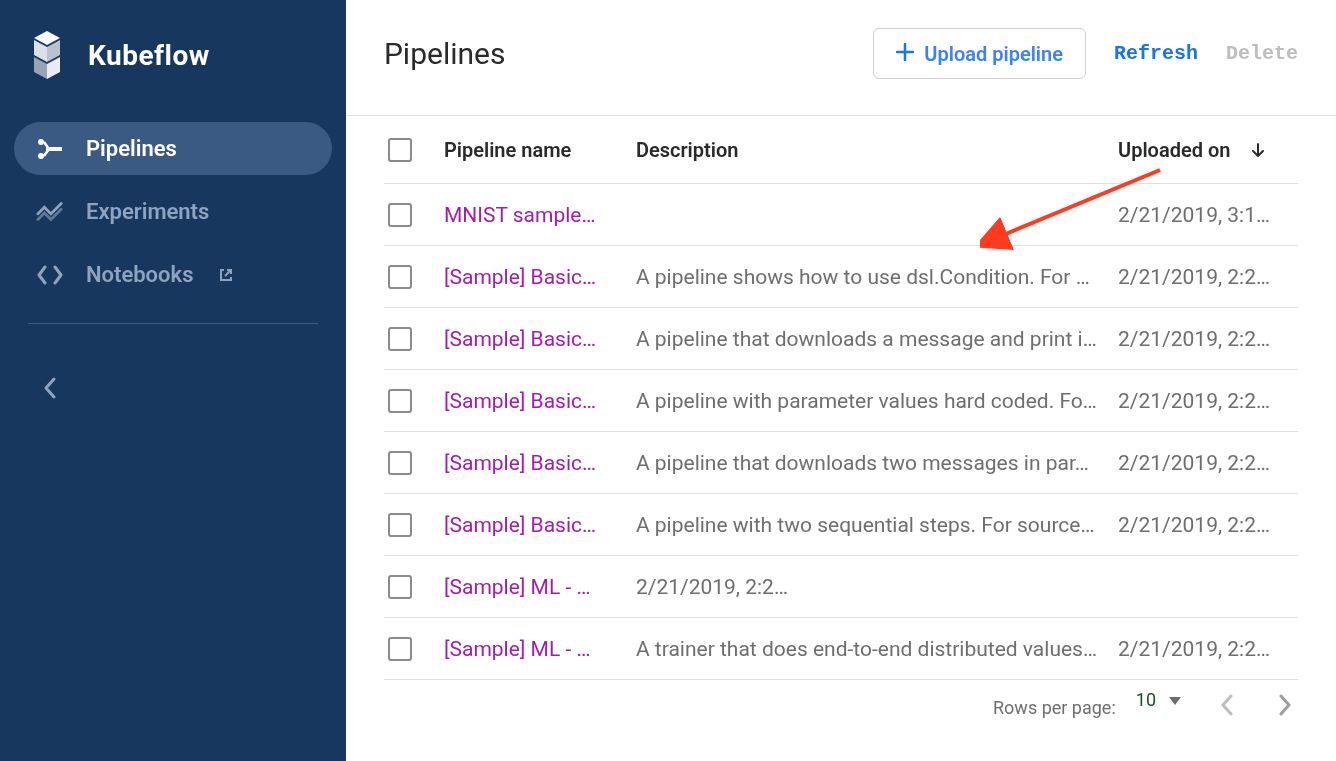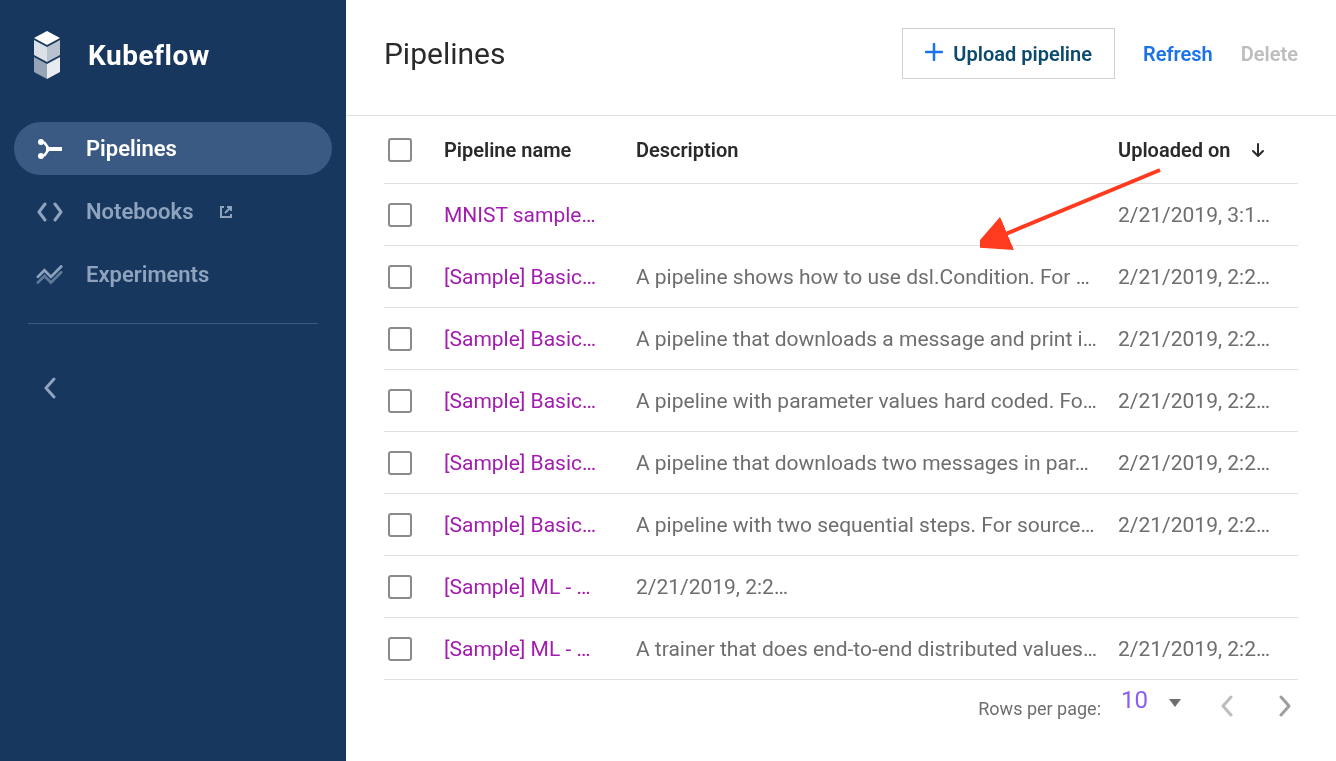--- a/index.html
+++ b/index.html
@@ -111,36 +111,37 @@
     .actions {
       display: flex;
       align-items: center;
       gap: 28px;
     }
     .btn-upload {
       display: flex;
       align-items: center;
       gap: 10px;
       border: 1px solid #d0d0d0;
-      border-radius: 0;
+      border-radius: 6px;
       padding: 12px 22px;
       font-size: 20px;
       font-weight: 600;
-      color: #0c4a6e;
+      color: #3b82f6;
       background: #fff;
       cursor: pointer;
     }
     .btn-upload .plus {
       font-size: 22px;
       font-weight: 400;
     }
     .btn-link {
       font-size: 20px;
       font-weight: 600;
       cursor: pointer;
+      font-family: Liberation Mono, monospace;
     }
     .btn-refresh {
       color: #1a73e8;
     }
     .btn-delete {
       color: #bdbdbd;
       cursor: not-allowed;
     }
     .toolbar-divider {
       border: none;
@@ -228,24 +229,24 @@
       font-size: 18px;
     }
     .rows-per-page {
       display: flex;
       align-items: center;
       gap: 20px;
     }
     .rpp-select {
       display: flex;
       align-items: center;
-      gap: 20px;
-      cursor: pointer;
-      color: #8b5cf6;
-      font-size: 24px;
+      gap: 12px;
+      cursor: pointer;
+      color: #14532d;
+      font-size: 18px;
       position: relative;
       top: -8px;
     }
     .page-arrows {
       display: flex;
       align-items: center;
       gap: 44px;
     }
     .page-arrow {
       color: #9e9e9e;
@@ -286,42 +287,42 @@
           <circle cx="4" cy="4" r="3" fill="#fff"></circle>
           <circle cx="4" cy="18" r="3" fill="#fff"></circle>
           <rect x="9" y="9" width="16" height="4" fill="#fff"></rect>
           <path d="M7 4 L12 11 L7 18" stroke="#fff" stroke-width="2.5" fill="none"></path>
         </svg>
       </span>
       <span>Pipelines</span>
     </div>
     <div class="nav-item">
       <span class="nav-icon">
+        <svg width="30" height="20" viewBox="0 0 30 20" fill="none">
+          <polyline points="2,12 9,5 16,12 27,1" stroke="#8fa3be" stroke-width="3" fill="none" stroke-linecap="round"></polyline>
+          <polyline points="2,18 9,11 16,18 27,7" stroke="#8fa3be" stroke-width="3" fill="none" stroke-linecap="round" opacity="0.6"></polyline>
+        </svg>
+      </span>
+      <span>Experiments</span>
+    </div>
+    <div class="nav-item">
+      <span class="nav-icon">
         <svg width="26" height="20" viewBox="0 0 26 20" fill="none">
           <polyline points="8,2 2,10 8,18" stroke="#8fa3be" stroke-width="3" fill="none" stroke-linecap="round" stroke-linejoin="round"></polyline>
           <polyline points="18,2 24,10 18,18" stroke="#8fa3be" stroke-width="3" fill="none" stroke-linecap="round" stroke-linejoin="round"></polyline>
         </svg>
       </span>
       <span>Notebooks</span>
       <span class="external-icon">
         <svg width="14" height="14" viewBox="0 0 14 14" fill="none">
           <path d="M5 2 H2 V12 H12 V9" stroke="#8fa3be" stroke-width="2" fill="none"></path>
           <path d="M8 2 H12 V6" stroke="#8fa3be" stroke-width="2" fill="none"></path>
           <path d="M12 2 L6 8" stroke="#8fa3be" stroke-width="2"></path>
         </svg>
       </span>
-    </div>
-    <div class="nav-item">
-      <span class="nav-icon">
-        <svg width="30" height="20" viewBox="0 0 30 20" fill="none">
-          <polyline points="2,12 9,5 16,12 27,1" stroke="#8fa3be" stroke-width="3" fill="none" stroke-linecap="round"></polyline>
-          <polyline points="2,18 9,11 16,18 27,7" stroke="#8fa3be" stroke-width="3" fill="none" stroke-linecap="round" opacity="0.6"></polyline>
-        </svg>
-      </span>
-      <span>Experiments</span>
     </div>
   </div>
 
   <hr class="sidebar-divider">
 
   <div class="collapse-btn">
     <svg width="14" height="22" viewBox="0 0 14 22" fill="none">
       <polyline points="11,2 3,11 11,20" stroke="#8fa3be" stroke-width="3" fill="none" stroke-linecap="round" stroke-linejoin="round"></polyline>
     </svg>
   </div>

